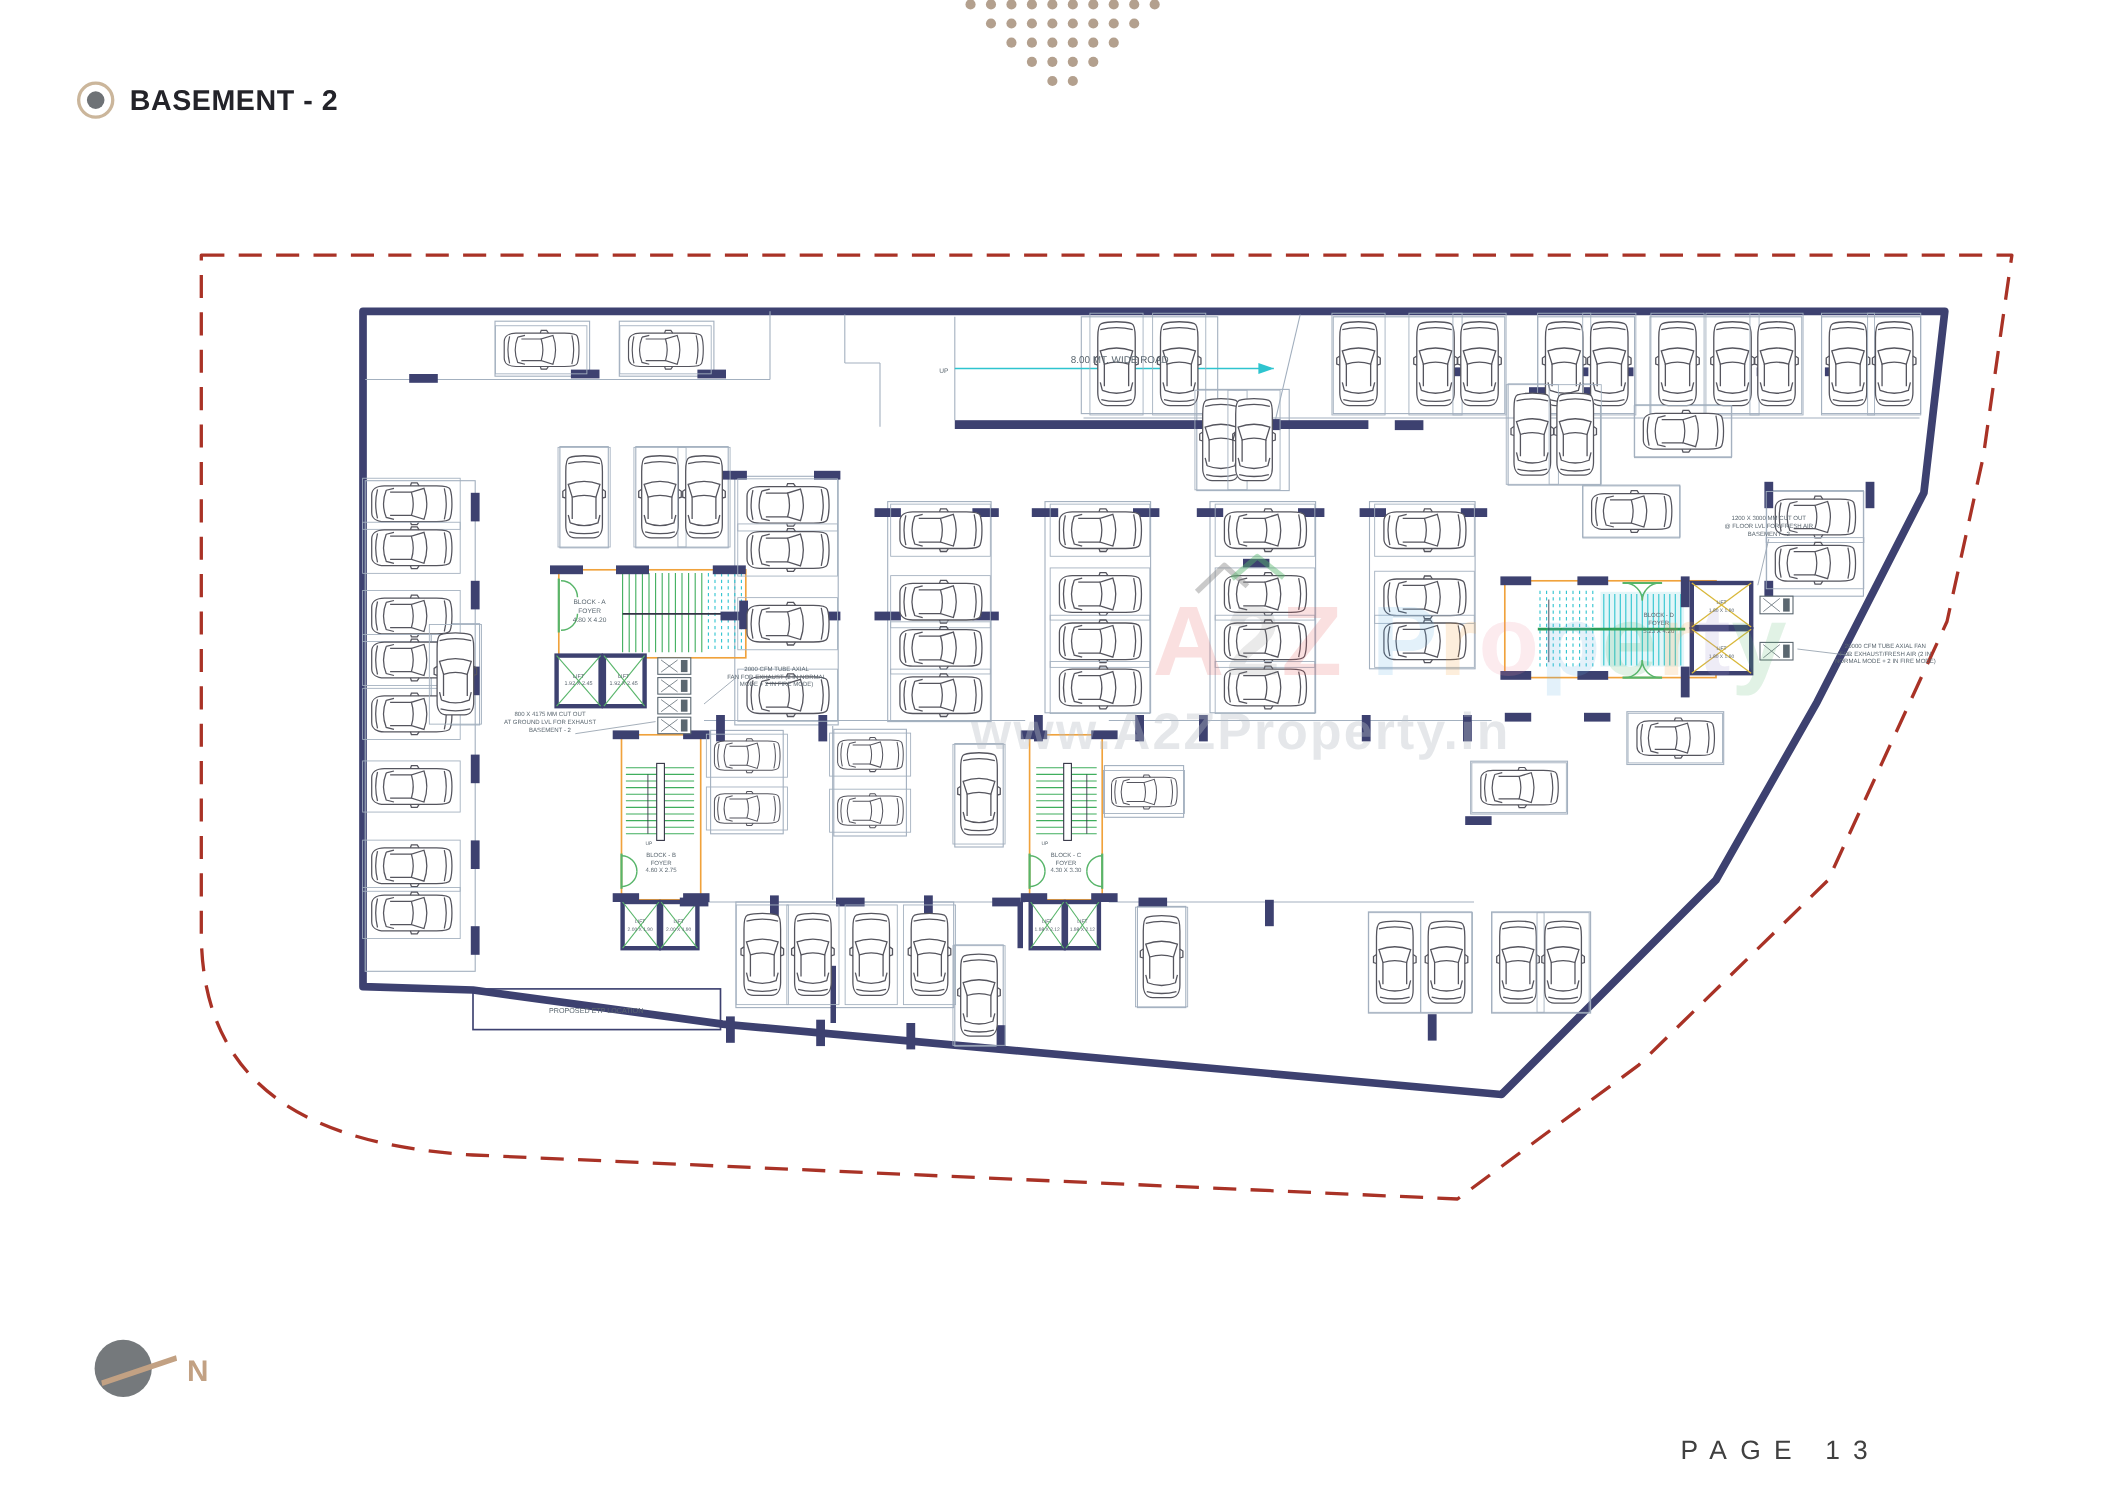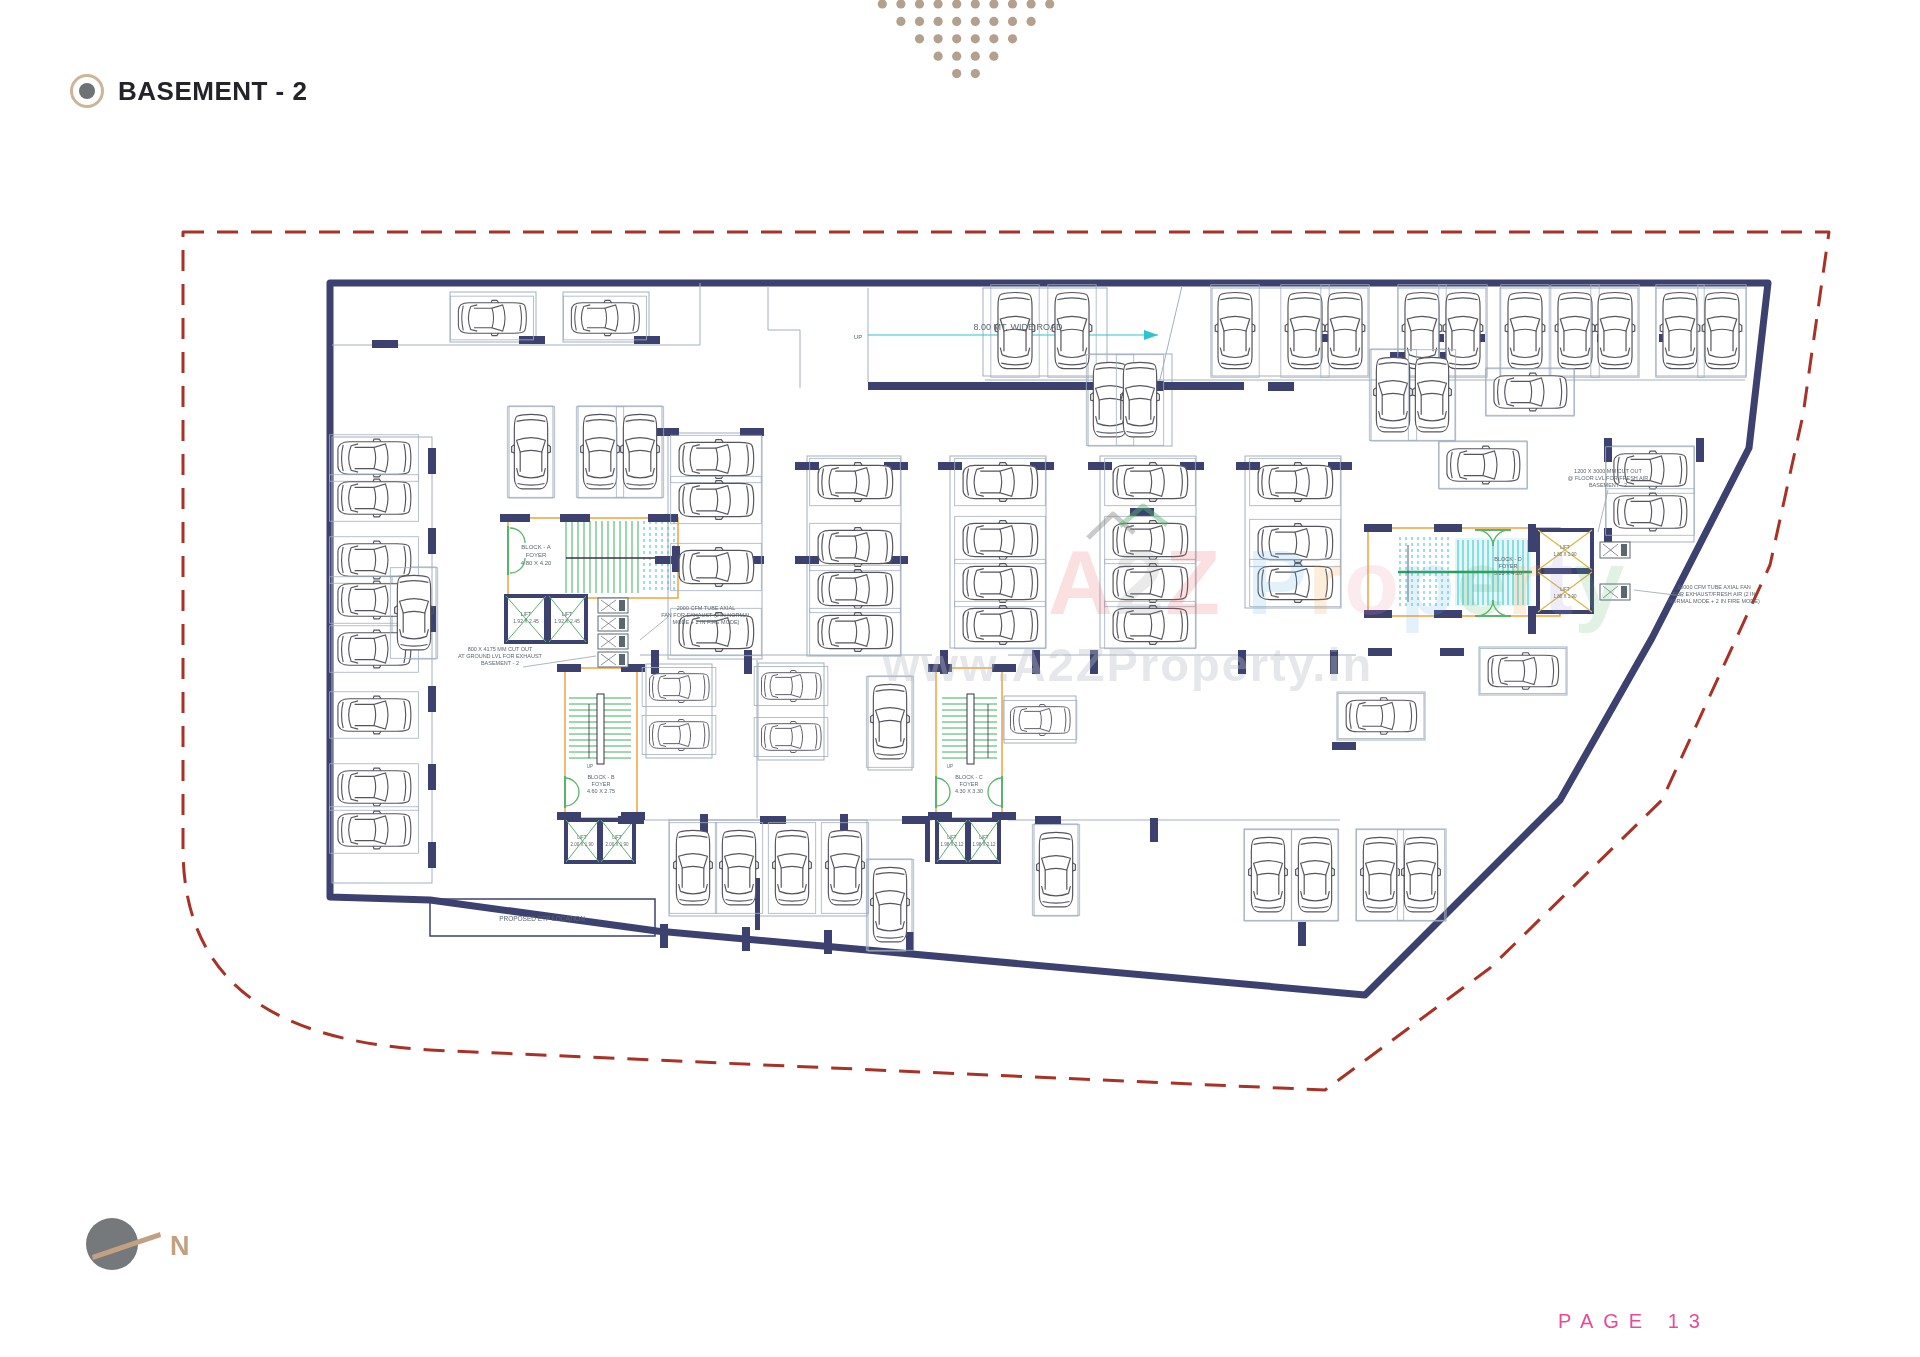--- a/index.html
+++ b/index.html
@@ -6,21 +6,21 @@
     font-family:"Liberation Sans",sans-serif;}
   .stage{position:relative;width:1796px;height:1357px;background:#fff;}
   .hdr{position:absolute;left:70px;top:74px;display:flex;align-items:center;gap:14px;}
   .bullet{width:28px;height:28px;border:3px solid #cbb69b;border-radius:50%;display:flex;
     align-items:center;justify-content:center;background:#fff;}
   .bullet i{display:block;width:16px;height:16px;border-radius:50%;background:#6e7276;}
   .title{font-size:26px;font-weight:700;color:#232329;letter-spacing:.5px;}
   #dots-svg{position:absolute;left:866px;top:0;}
   #plan-svg{position:absolute;left:0;top:0;}
   .north{position:absolute;left:84px;top:1214px;display:flex;align-items:center;}
-  .pagenum{position:absolute;right:86px;bottom:24px;font-size:20px;color:#ec4899;
+  .pagenum{position:absolute;right:86px;bottom:24px;font-size:24px;color:#404040;
     letter-spacing:.5em;font-weight:400;}
 </style>
 </head>
 <body>
 
 <div class="stage">
 
   <div class="hdr">
     <span class="bullet">
         <i></i>

